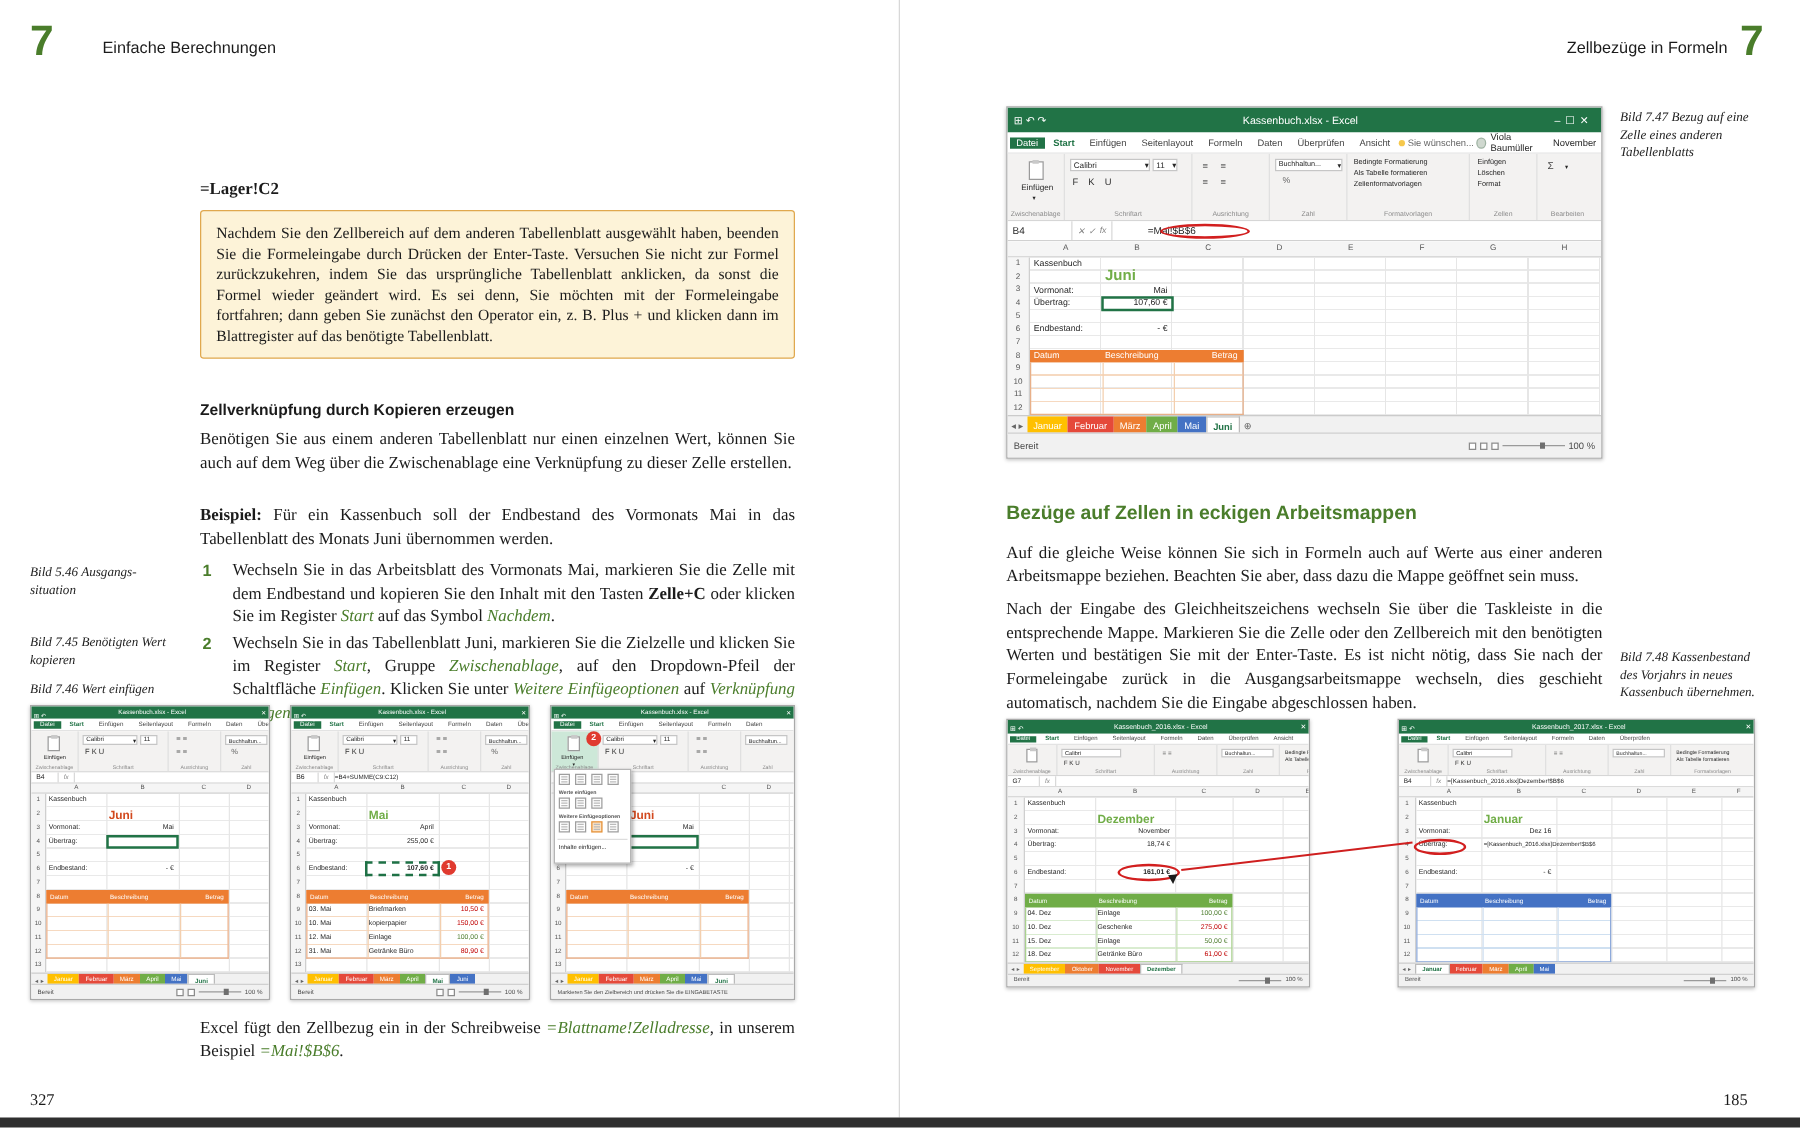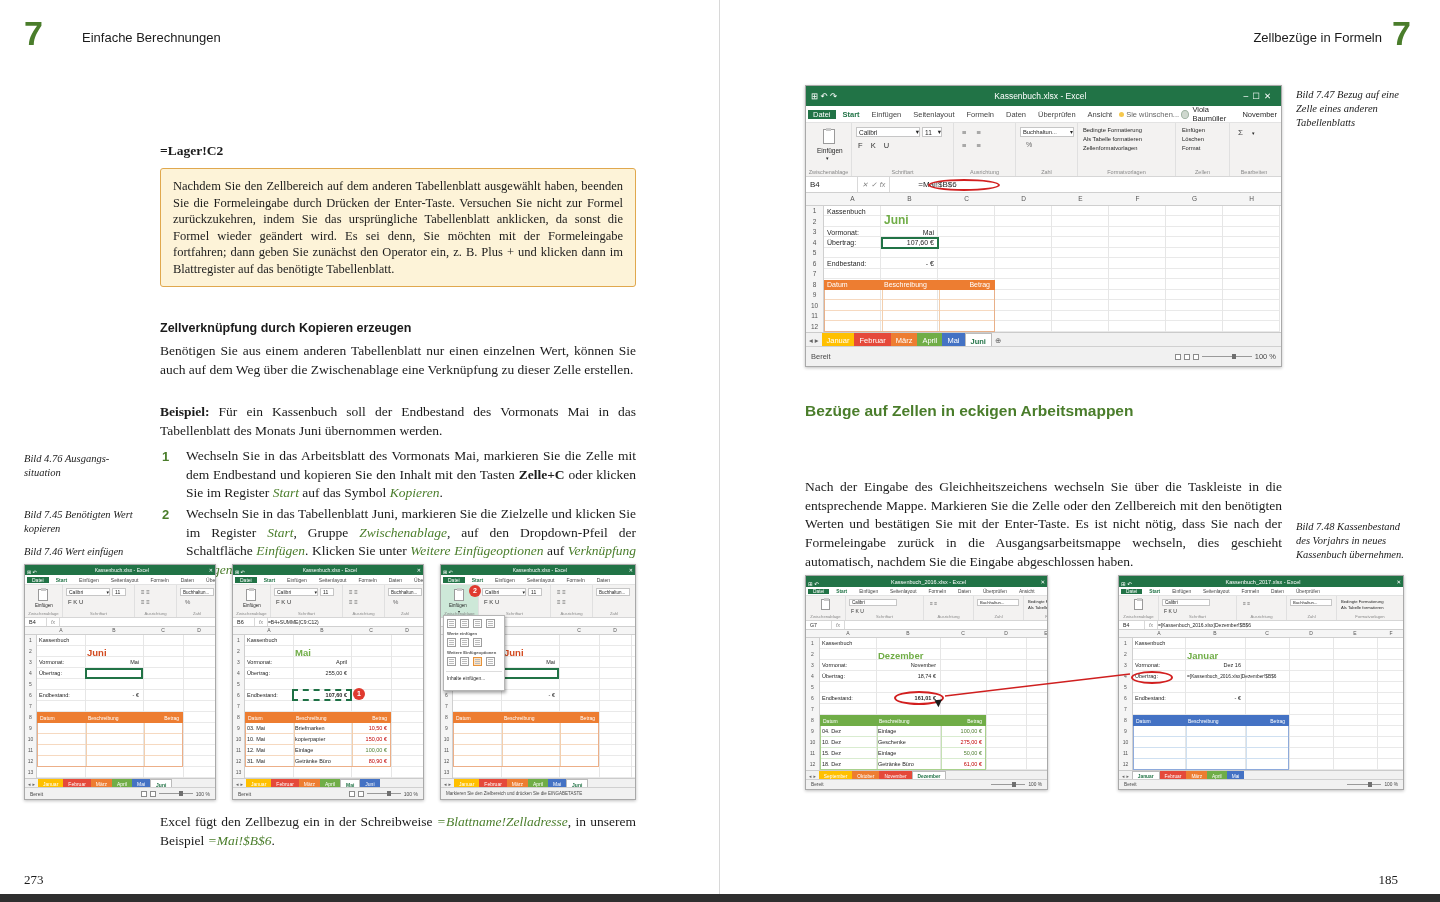--- a/index.html
+++ b/index.html
@@ -92,26 +92,26 @@
 
 <div class="t b" style="left:160px;top:143px;font-size:13.5px">=Lager!C2</div>
 
 <div class="note" style="left:160px;top:168px;width:476px">Nachdem Sie den Zellbereich auf dem anderen Tabellenblatt ausgewählt haben, beenden Sie die Formeleingabe durch Drücken der Enter-Taste. Versuchen Sie nicht zur Formel zurückzukehren, indem Sie das ursprüngliche Tabellenblatt anklicken, da sonst die Formel wieder geändert wird. Es sei denn, Sie möchten mit der Formeleingabe fortfahren; dann geben Sie zunächst den Operator ein, z. B. Plus + und klicken dann im Blattregister auf das benötigte Tabellenblatt.</div>
 
 <div class="t sans b" style="left:160px;top:321px;font-size:12.5px">Zellverknüpfung durch Kopieren erzeugen</div>
 <div class="blk body" style="left:160px;top:341px;width:476px">Benötigen Sie aus einem anderen Tabellenblatt nur einen einzelnen Wert, können Sie auch auf dem Weg über die Zwischenablage eine Verknüpfung zu dieser Zelle erstellen.</div>
 <div class="blk body" style="left:160px;top:402px;width:476px"><span class="b">Beispiel:</span><span> Für ein Kassenbuch soll der Endbestand des Vormonats Mai in das Tabellenblatt des Monats Juni übernommen werden.</span></div>
 
 <span class="stepnum" style="left:162px;top:449px">1</span>
-<div class="blk steptxt" style="left:186px;top:447px;width:450px"><span>Wechseln Sie in das Arbeitsblatt des Vormonats Mai, markieren Sie die Zelle mit dem Endbestand und kopieren Sie den Inhalt mit den Tasten </span><span class="b">Zelle+C</span><span> oder klicken Sie im Register </span><span class="gi">Start</span><span> auf das Symbol </span><span class="gi">Kopieren</span><span>.</span></div>
+<div class="blk steptxt" style="left:186px;top:447px;width:450px"><span>Wechseln Sie in das Arbeitsblatt des Vormonats Mai, markieren Sie die Zelle mit dem Endbestand und kopieren Sie den Inhalt mit den Tasten </span><span class="b">Zelle+C</span><span> oder klicken Sie im Register </span><span class="gi">Start</span><span> auf das Symbol </span><span class="gi">Nachdem</span><span>.</span></div>
 
 <span class="stepnum" style="left:162px;top:507px">2</span>
 <div class="blk steptxt" style="left:186px;top:505px;width:450px"><span>Wechseln Sie in das Tabellenblatt Juni, markieren Sie die Zielzelle und klicken Sie im Register </span><span class="gi">Start</span><span>, Gruppe </span><span class="gi">Zwischenablage</span><span>, auf den Dropdown-Pfeil der Schaltfläche </span><span class="gi">Einfügen</span><span>. Klicken Sie unter </span><span class="gi">Weitere Einfügeoptionen</span><span> auf </span><span class="gi">Verknüpfung einfügen</span><span>.</span></div>
 
-<div class="cap" style="left:24px;top:452px;width:112px">Bild 4.76 Ausgangs-situation</div>
+<div class="cap" style="left:24px;top:452px;width:112px">Bild 5.46 Ausgangs-situation</div>
 <div class="cap" style="left:24px;top:508px;width:112px">Bild 7.45 Benötigten Wert kopieren</div>
 <div class="cap" style="left:24px;top:545px;width:112px">Bild 7.46 Wert einfügen</div>
 
 <div class="xl" style="left:24px;top:564px;width:192px;height:236px;font-size:5.5px">
   <div class="tb" style="height:10px;font-size:5px">
     <span class="t" style="left:2px;top:2px;position:relative"><span>⊞</span> <span>↶</span></span>
     <span class="ttl">Kassenbuch.xlsx - Excel</span>
     <span style="padding-right:2px">✕</span>
   </div>
   <div class="tabs" style="top:10px;height:10px;font-size:5px">
@@ -471,21 +471,21 @@
         <span class="stab c-apr">April</span>
         <span class="stab c-mai">Mai</span>
         <span class="stab on">Juni</span>
   </div>
   <div class="sbar" style="height:12px;font-size:4.5px">
         <span>Markieren Sie den Zielbereich und drücken Sie die EINGABETASTE</span>
       </div>
 </div>
 
 <div class="blk body" style="left:160px;top:812px;width:476px"><span>Excel fügt den Zellbezug ein in der Schreibweise </span><span class="gi">=Blattname!Zelladresse</span><span>, in unserem Beispiel </span><span class="gi">=Mai!$B$6</span><span>.</span></div>
-<span class="t" style="left:24px;top:872px;font-size:13px">273</span>
+<span class="t" style="left:24px;top:872px;font-size:13px">327</span>
 
 <div class="t sans" style="left:1000px;top:30px;width:382px;text-align:right;font-size:13px">Zellbezüge in Formeln</div>
 <span class="chapnum" style="left:1392px;top:14px">7</span>
 
 <div class="xl" style="left:805px;top:85px;width:477px;height:282px;font-size:7.5px">
   <div class="tb" style="height:20px;font-size:8.5px">
     <span style="padding-left:5px"><span>⊞</span> <span>↶</span> <span>↷</span></span>
     <span class="ttl">Kassenbuch.xlsx - Excel</span>
     <span style="padding-right:6px;letter-spacing:4px"><span>–</span><span>☐</span><span>✕</span></span>
   </div>
@@ -631,20 +631,21 @@
           <span class="vbox"></span>
           <span class="vbox"></span>
           <span class="zslider" style="width:50px"></span>
           <span>100 %</span>
         </span>
       </div>
 </div>
 <div class="cap" style="left:1296px;top:88px;width:118px">Bild 7.47 Bezug auf eine Zelle eines anderen Tabellenblatts</div>
 
 <div class="t sans b" style="left:805px;top:402px;font-size:15.5px;color:#4a7d2b">Bezüge auf Zellen in eckigen Arbeitsmappen</div>
+<div class="blk body" style="left:805px;top:432px;width:477px">Auf die gleiche Weise können Sie sich in Formeln auch auf Werte aus einer anderen Arbeitsmappe beziehen. Beachten Sie aber, dass dazu die Mappe geöffnet sein muss.</div>
 <div class="blk body" style="left:805px;top:478px;width:477px;line-height:1.38">Nach der Eingabe des Gleichheitszeichens wechseln Sie über die Taskleiste in die entsprechende Mappe. Markieren Sie die Zelle oder den Zellbereich mit den benötigten Werten und bestätigen Sie mit der Enter-Taste. Es ist nicht nötig, dass Sie nach der Formeleingabe zurück in die Ausgangsarbeitsmappe wechseln, dies geschieht automatisch, nachdem Sie die Eingabe abgeschlossen haben.</div>
 <div class="cap" style="left:1296px;top:520px;width:118px">Bild 7.48 Kassenbestand des Vorjahrs in neues Kassenbuch übernehmen.</div>
 
 <div class="xl" style="left:805px;top:575px;width:243px;height:215px;font-size:5.5px">
   <div class="tb" style="height:11px;font-size:5.5px">
     <span class="t" style="left:2px;top:2px;position:relative"><span>⊞</span> <span>↶</span></span>
     <span class="ttl">Kassenbuch_2016.xlsx - Excel</span>
     <span style="padding-right:2px">✕</span>
   </div>
   <div class="tabs" style="top:11px;height:9px;font-size:4.8px">

